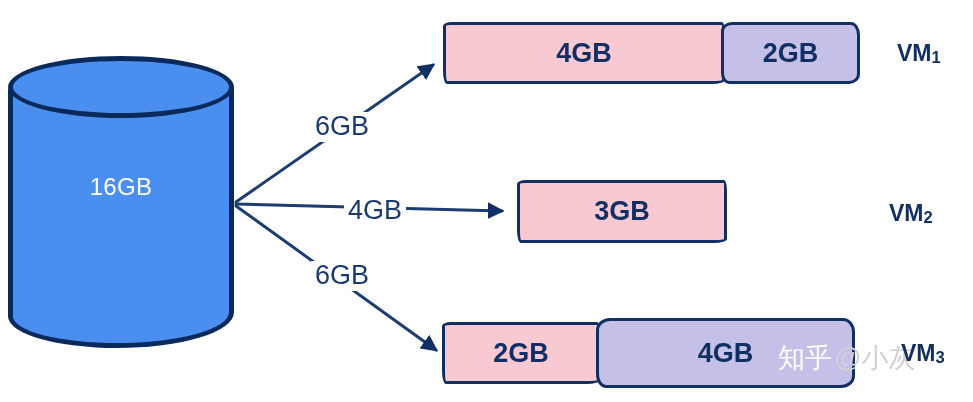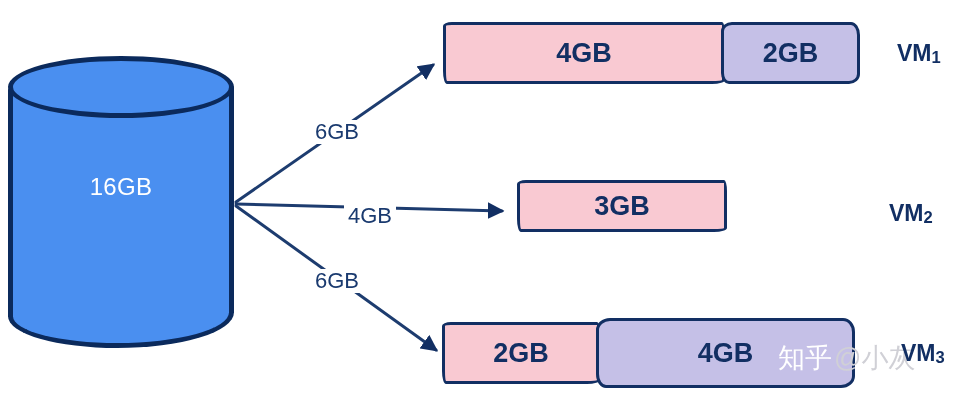--- a/index.html
+++ b/index.html
@@ -36,22 +36,22 @@
     border-radius:50%;
   }
   .cyl-label{
     position:absolute;left:0;right:0;top:112px;
     text-align:center;color:var(--white);
     font-size:24px;line-height:1.55;letter-spacing:.3px;
   }
 
   
   .arrow-label{
-    position:absolute;color:var(--navy);font-size:22px;
-    background:var(--white);padding:0 4px;line-height:1.1;margin-top:8px;
+    position:absolute;color:var(--navy);font-size:27px;
+    background:var(--white);padding:0 4px;line-height:1.1;
   }
 
   
   .bar{position:absolute;display:flex;align-items:center;}
   .seg{
     height:100%;display:flex;align-items:center;justify-content:center;
     border:3.5px solid var(--border-navy);
     color:var(--border-navy);font-weight:bold;font-size:27px;
   }
   .seg-pink{
@@ -109,21 +109,21 @@
   <div class="arrow-label" style="left:311px;top:261px">6GB</div>
 
   <div class="bar" style="left:443px;top:22px;width:417px;height:62px">
     <div class="seg seg-pink" style="width:282px">4GB</div>
     <div class="seg seg-purple" style="width:139px">2GB</div>
   </div>
   <div class="vm-label" style="left:897px;top:40px">
     <span>VM</span><sub>1</sub>
   </div>
 
-  <div class="bar" style="left:517px;top:180px;width:305px;height:52px">
+  <div class="bar" style="left:517px;top:180px;width:305px;height:63px">
     <div class="seg seg-pink" style="width:210px">3GB</div>
   </div>
   <div class="vm-label" style="left:889px;top:200px">
     <span>VM</span><sub>2</sub>
   </div>
 
   <div class="bar" style="left:442px;top:322px;width:413px;height:62px">
     <div class="seg seg-pink" style="width:158px">2GB</div>
     <div class="seg seg-purple seg-tall" style="width:259px">4GB</div>
   </div>

